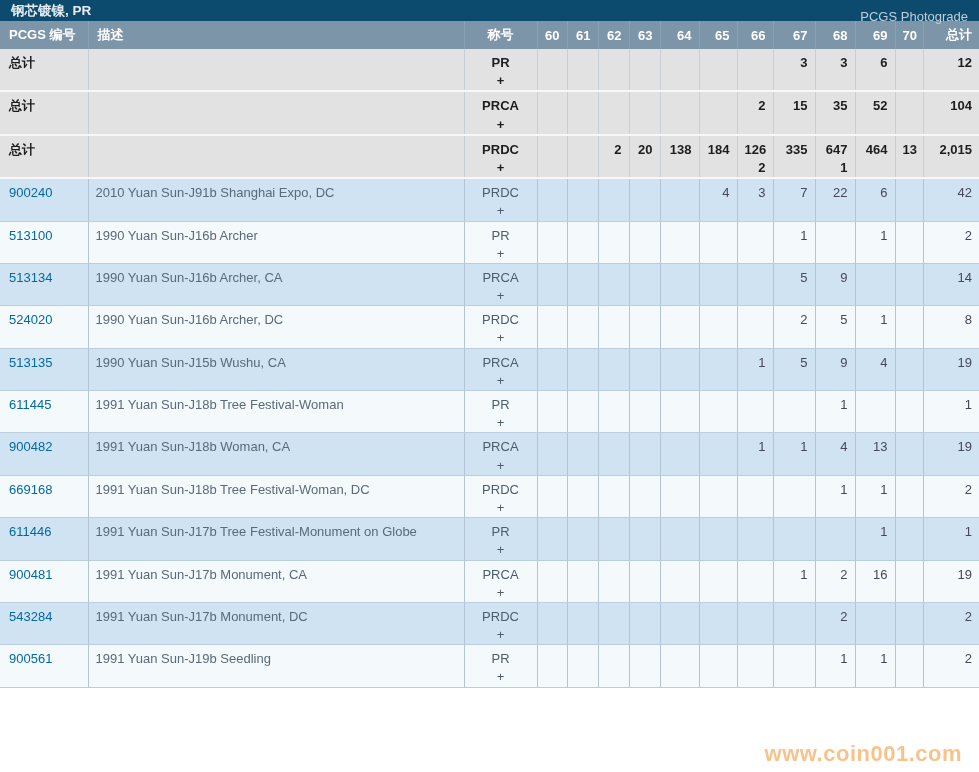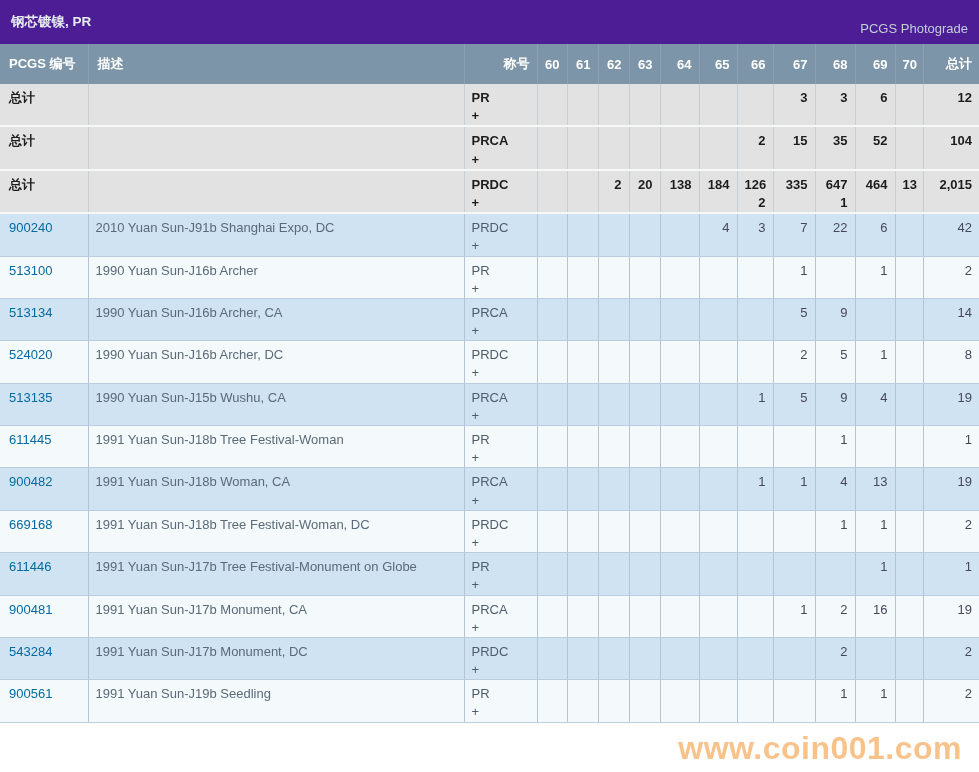--- a/index.html
+++ b/index.html
@@ -2,64 +2,64 @@
 <html><head>
 <meta charset="utf-8">
 <style>
   * { margin:0; padding:0; box-sizing:border-box; }
   html,body { width:979px; height:772px; }
   body {
     font-family:"Liberation Sans","DejaVu Sans",sans-serif;
     background:#ffffff; position:relative; overflow:hidden;
   }
   .topbar {
-    height:44px; background:#4c1d95;
+    height:21px; background:#0c4a6e;
     display:flex; justify-content:space-between; align-items:center;
     padding:0 11px;
   }
   .topbar .title { color:#e6edf2; font-weight:bold; font-size:13.5px; }
   .topbar .brand { color:#c3ced8; font-size:13px; text-decoration:none; cursor:pointer;margin-top:12px; }
 
   table { width:979px; border-collapse:collapse; table-layout:fixed; }
   thead th {
     background:#7d95a8; color:#ffffff; font-size:13px; font-weight:bold;
-    height:40px; padding:0 7px; border-left:1px solid #8ba1b3;
+    height:28px; padding:0 7px; border-left:1px solid #8ba1b3;
     white-space:nowrap; overflow:hidden;
   }
   thead th:first-child { border-left:none; }
   thead th.al { text-align:left; padding-left:9px; }
-  thead th.ac { text-align:right; }
+  thead th.ac { text-align:center; }
   thead th.ar { text-align:right; }
 
   tbody tr { height:42px; }
   tbody td {
     vertical-align:top; font-size:13px; line-height:1.4;
     padding:5px 7px 0 7px;
     border-left:1px solid #b3c5d5; border-bottom:1px solid #bccde0;
     overflow:hidden; white-space:nowrap;
   }
   tbody td:first-child { border-left:none; padding-left:9px; }
 
   tr.blue td { background:#cfe3f2; }
   tr.lite td { background:#f4f9fc; }
   tr.total-row td {
     background:#e2e2e2; font-weight:bold; color:#1d1d1d;
     border-left-color:#c8cfd6; border-bottom:2px solid #f7f7f7;
   }
 
   td.num { text-align:right; color:#47475a; }
   td.desc { color:#5a6a78;margin-left:36px; }
-  td.grade { text-align:left; color:#4e5d6a; }
+  td.grade { text-align:center; color:#4e5d6a; }
   tr.total-row td.num, tr.total-row td.grade { color:#1d1d1d; }
 
   a.pcgs-link { color:#0369a1; text-decoration:none; cursor:pointer; }
 
   .watermark {
     position:absolute; right:17px; bottom:5px;
-    font-size:32px; font-weight:bold; letter-spacing:0.5px;
+    font-size:22px; font-weight:bold; letter-spacing:0.5px;
     color:#f7b572; opacity:0.82; pointer-events:none; z-index:5;
   }
 </style>
 </head>
 <body>
 
 <div class="topbar">
   <span class="title">钢芯镀镍, PR</span>
   <a class="brand">PCGS Photograde</a>
 </div>

